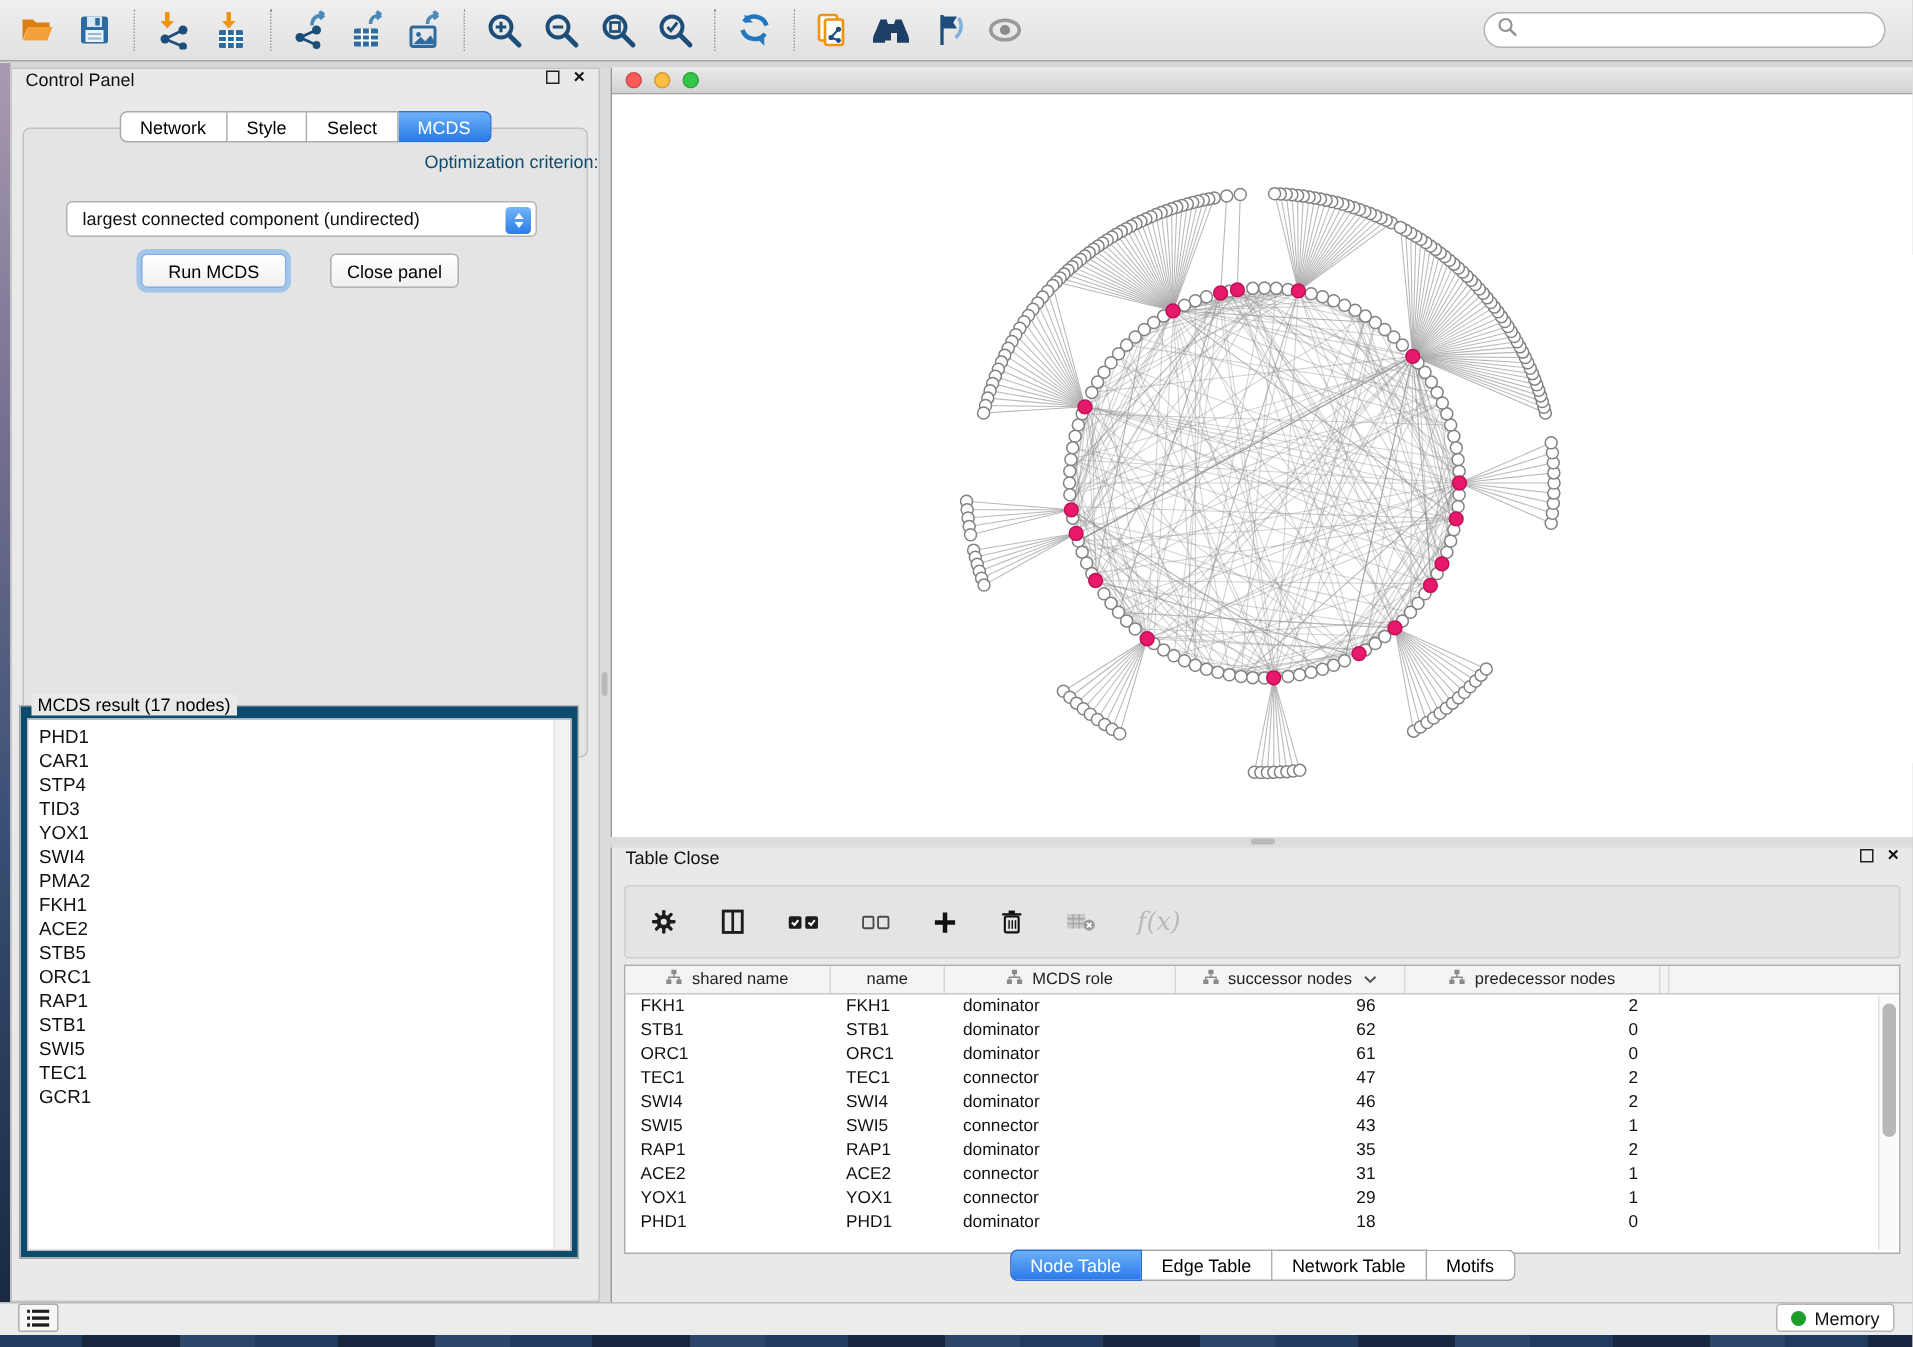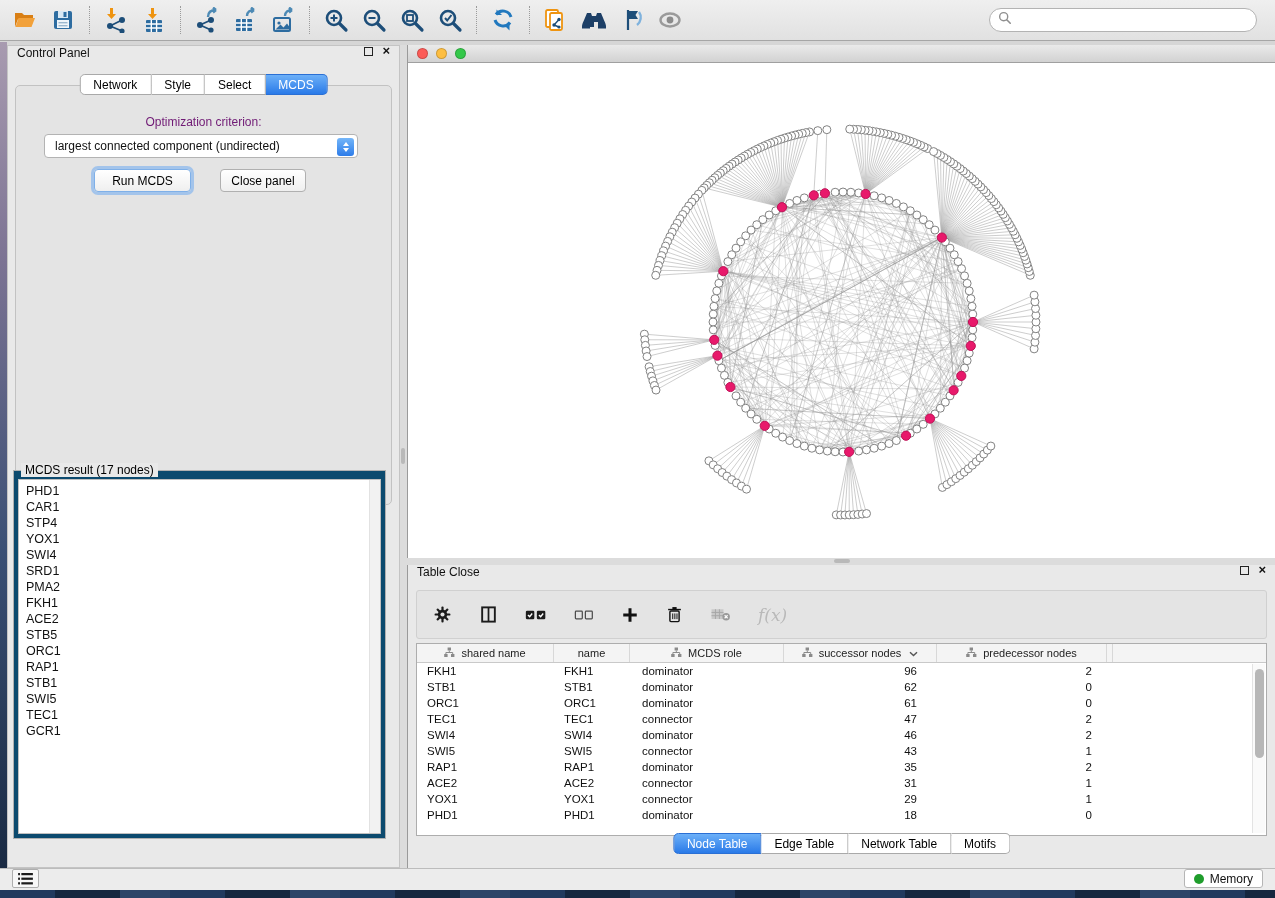--- a/index.html
+++ b/index.html
@@ -35,21 +35,21 @@
   .seg-btn:first-child{border-left:1px solid #a9a9a9;border-radius:5px 0 0 5px}
   .seg-btn:last-child{border-radius:0 5px 5px 0}
   .seg-btn.sel{background:linear-gradient(#6cb0f8,#2a7ae8);color:#fff;border-color:#2a6fd4}
 
   
   #control-panel{position:absolute;left:7px;top:45px;width:393px;height:823px;background:#e9e9e9;
     border:1px solid #c4c4c4}
   #cp-tabs{position:absolute;left:50%;transform:translateX(-50%);top:28px;z-index:2}
   #cp-card{position:absolute;left:7px;top:39px;width:377px;height:420px;background:#e4e4e4;
     border:1px solid #c2c2c2;border-radius:5px}
-  #opt-label{position:absolute;left:0;top:69px;width:100%;text-align:center;font-size:12px;color:#701a75}
+  #opt-label{position:absolute;left:0;top:55px;width:100%;text-align:right;font-size:12px;color:#0c4a6e}
   #criterion{position:absolute;left:36px;top:88px;width:314px;height:24px;background:#fff;border:1px solid #b3b3b3;
     border-radius:4px;font-size:12px;display:flex;align-items:center;padding-left:10px}
   #criterion .stepper{position:absolute;right:3px;top:3px;width:17px;height:18px;border-radius:3px;
     background:linear-gradient(#74b6f9,#2d7ce9);display:flex;flex-direction:column;align-items:center;justify-content:center;gap:2px}
   .chev-up{width:0;height:0;border-left:3.5px solid transparent;border-right:3.5px solid transparent;border-bottom:4px solid #fff}
   .chev-dn{width:0;height:0;border-left:3.5px solid transparent;border-right:3.5px solid transparent;border-top:4px solid #fff}
   .cp-btn{position:absolute;height:23px;background:linear-gradient(#ffffff,#efefef);border:1px solid #b0b0b0;
     border-radius:4px;font-size:12px;font-family:"Liberation Sans",sans-serif}
   #run-btn{left:86px;top:123px;width:97px;border-color:#7fb0e8;box-shadow:0 0 0 3px rgba(110,170,240,.55)}
   #close-panel-btn{left:212px;top:123px;width:86px}
@@ -278,23 +278,23 @@
   </div>
   <button class="cp-btn" id="run-btn">Run MCDS</button>
   <button class="cp-btn" id="close-panel-btn">Close panel</button>
   <div id="result-box">
     <span id="result-title">MCDS result (17 nodes)</span>
     <div id="result-list">
       <div id="result-track"></div>
     <div class="result-item">PHD1</div>
         <div class="result-item">CAR1</div>
         <div class="result-item">STP4</div>
+        <div class="result-item">TID3</div>
         <div class="result-item">YOX1</div>
         <div class="result-item">SWI4</div>
-        <div class="result-item">SRD1</div>
         <div class="result-item">PMA2</div>
         <div class="result-item">FKH1</div>
         <div class="result-item">ACE2</div>
         <div class="result-item">STB5</div>
         <div class="result-item">ORC1</div>
         <div class="result-item">RAP1</div>
         <div class="result-item">STB1</div>
         <div class="result-item">SWI5</div>
         <div class="result-item">TEC1</div>
         <div class="result-item">GCR1</div>

